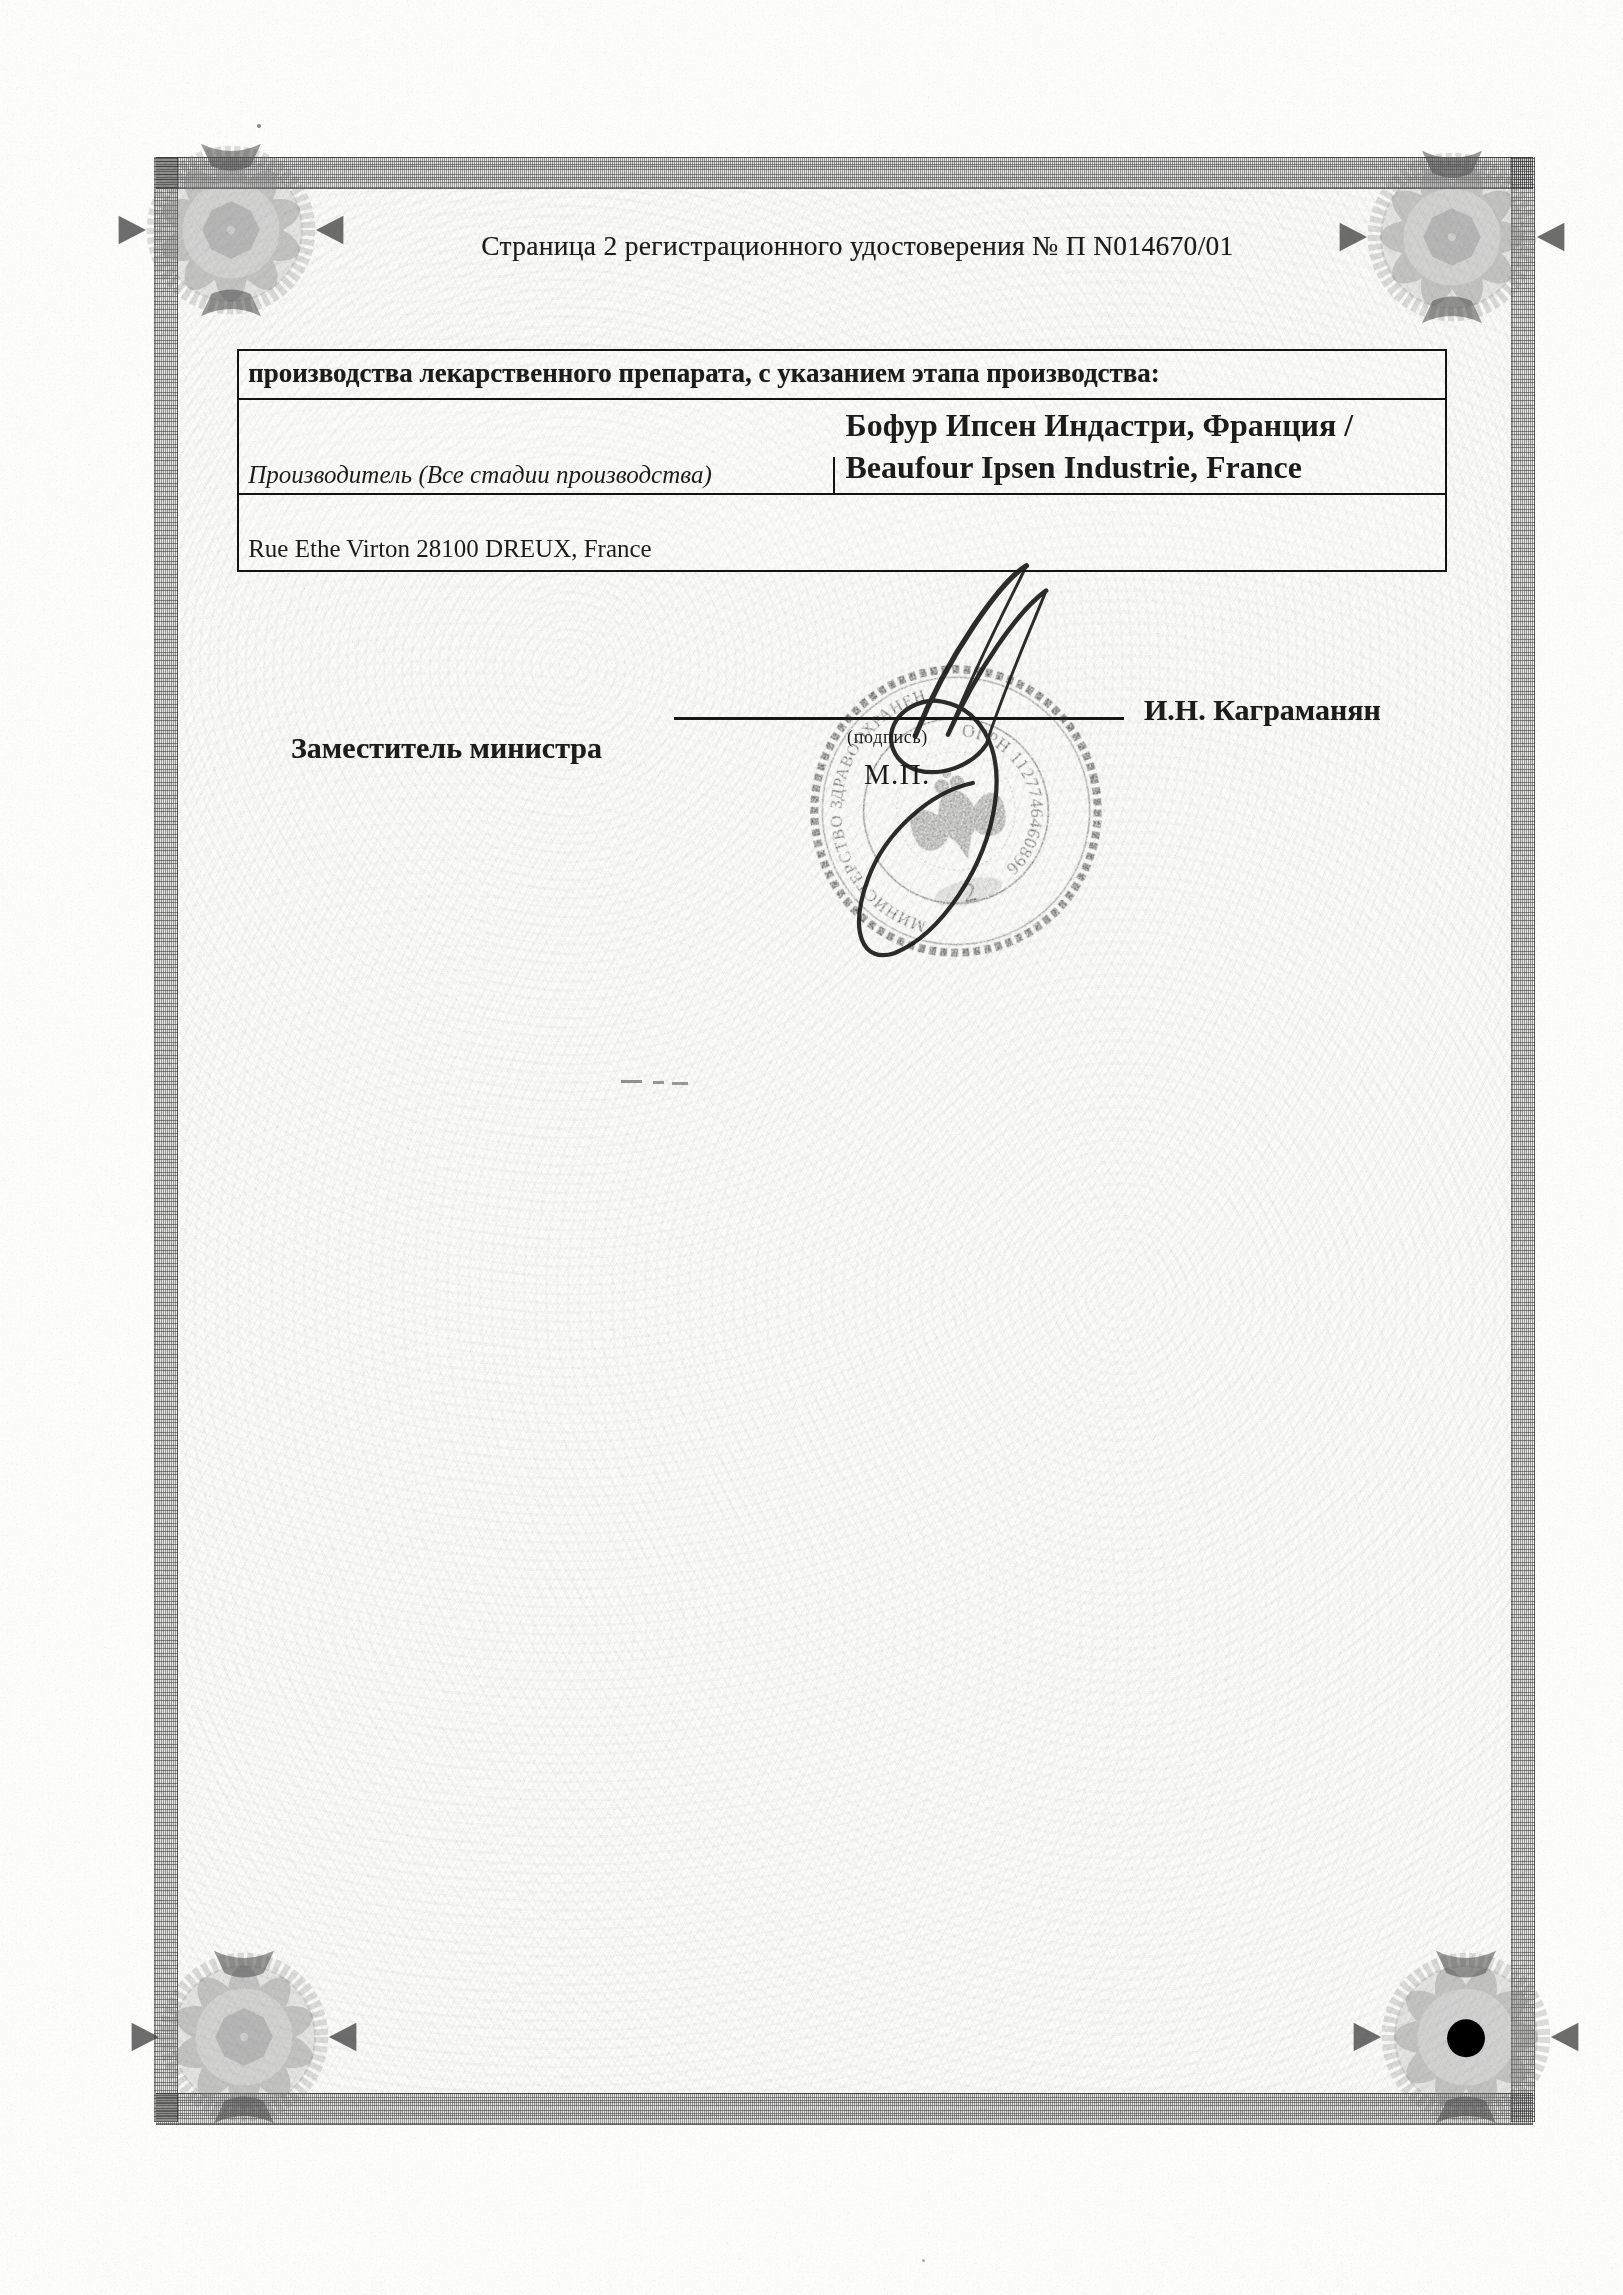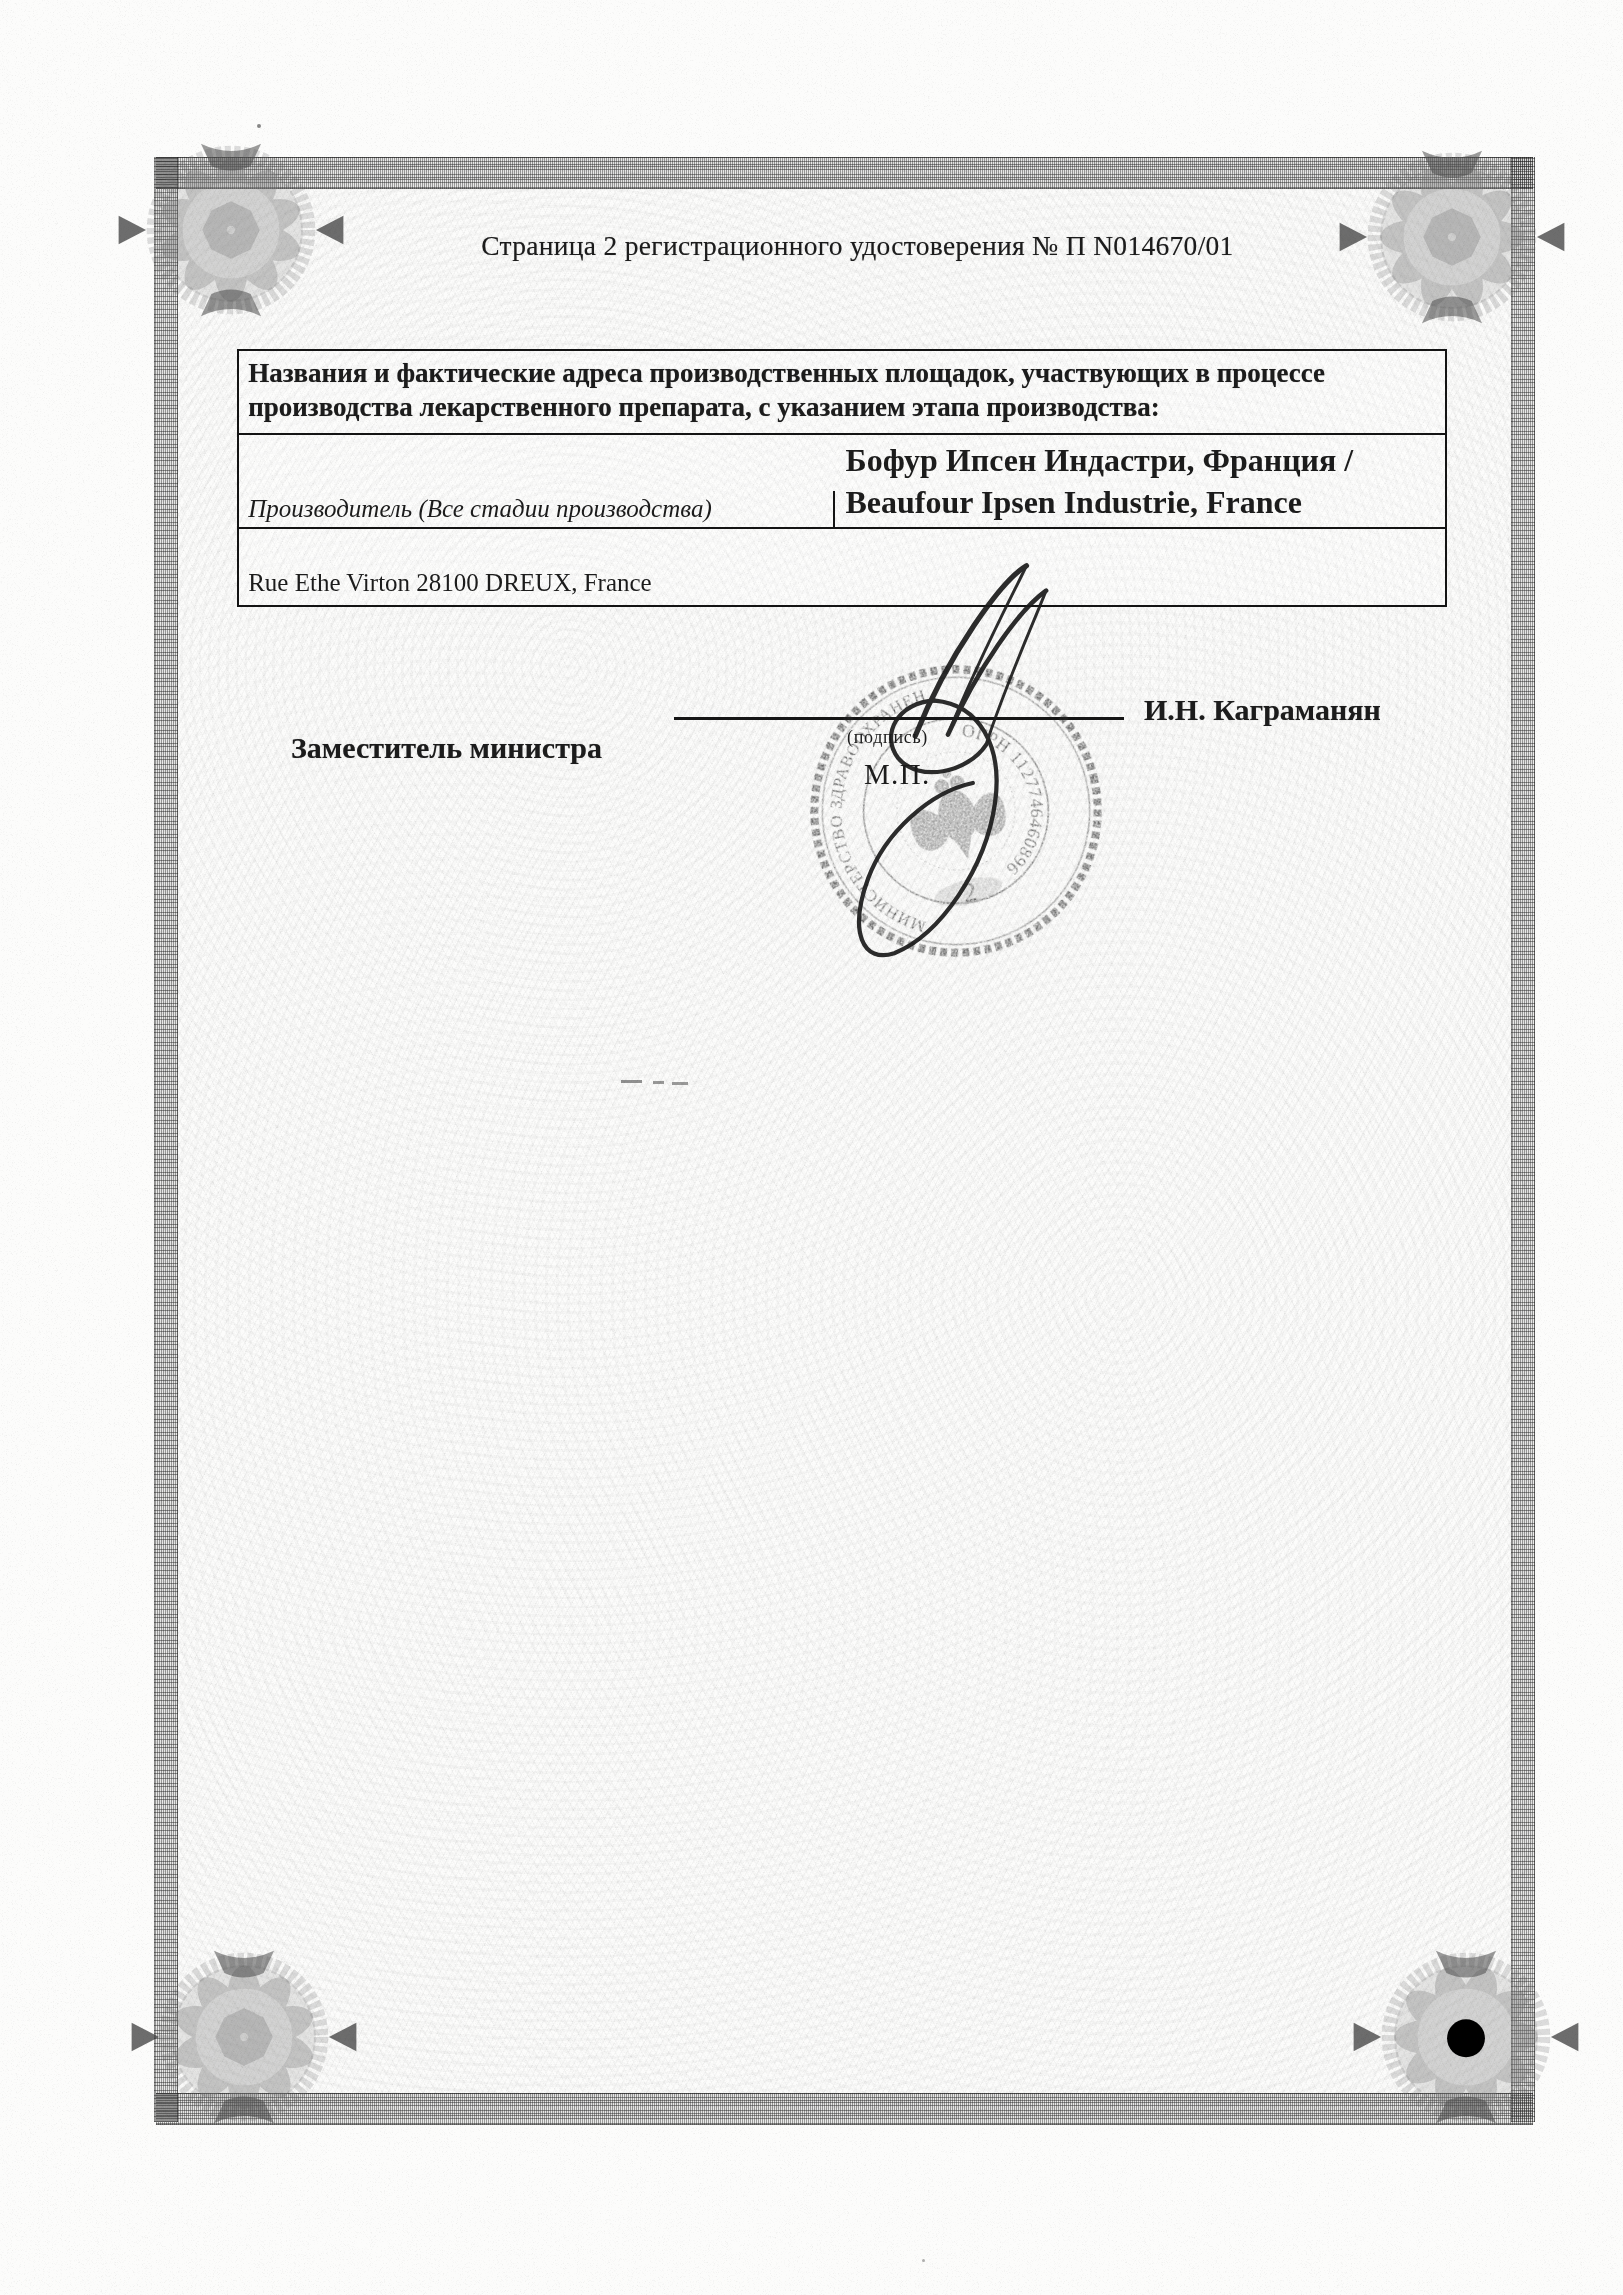--- a/index.html
+++ b/index.html
@@ -189,21 +189,20 @@
   <div class="artifact" style="left:257px;top:124px;width:3.9px;height:3.9px;border-radius:50%;opacity:.6;"></div>
   <div class="artifact" style="left:621px;top:1080px;width:21px;height:2.6px;opacity:.55;"></div>
   <div class="artifact" style="left:653px;top:1081px;width:10.5px;height:2.6px;opacity:.5;"></div>
   <div class="artifact" style="left:672px;top:1082px;width:15.7px;height:2.6px;opacity:.5;"></div>
   <div class="artifact" style="left:922px;top:2259px;width:3.3px;height:3.3px;border-radius:50%;opacity:.4;"></div>
 
   <div class="header-line">Страница 2 регистрационного удостоверения № П N014670/01</div>
 
   <div class="reg-table">
     <div class="thead">
-      <div>Названия и фактические адреса производственных площадок, участвующих в процессе</div>
       <div>производства лекарственного препарата, с указанием этапа производства:</div>
     </div>
     <div class="trow">
       <div class="cell-label">Производитель (Все стадии производства)</div>
       <div class="cell-value">Бофур Ипсен Индастри, Франция / Beaufour Ipsen Industrie, France</div>
     </div>
     <div class="trow2">Rue Ethe Virton 28100 DREUX, France</div>
   </div>
 
   <div class="sig-title">Заместитель министра</div>

